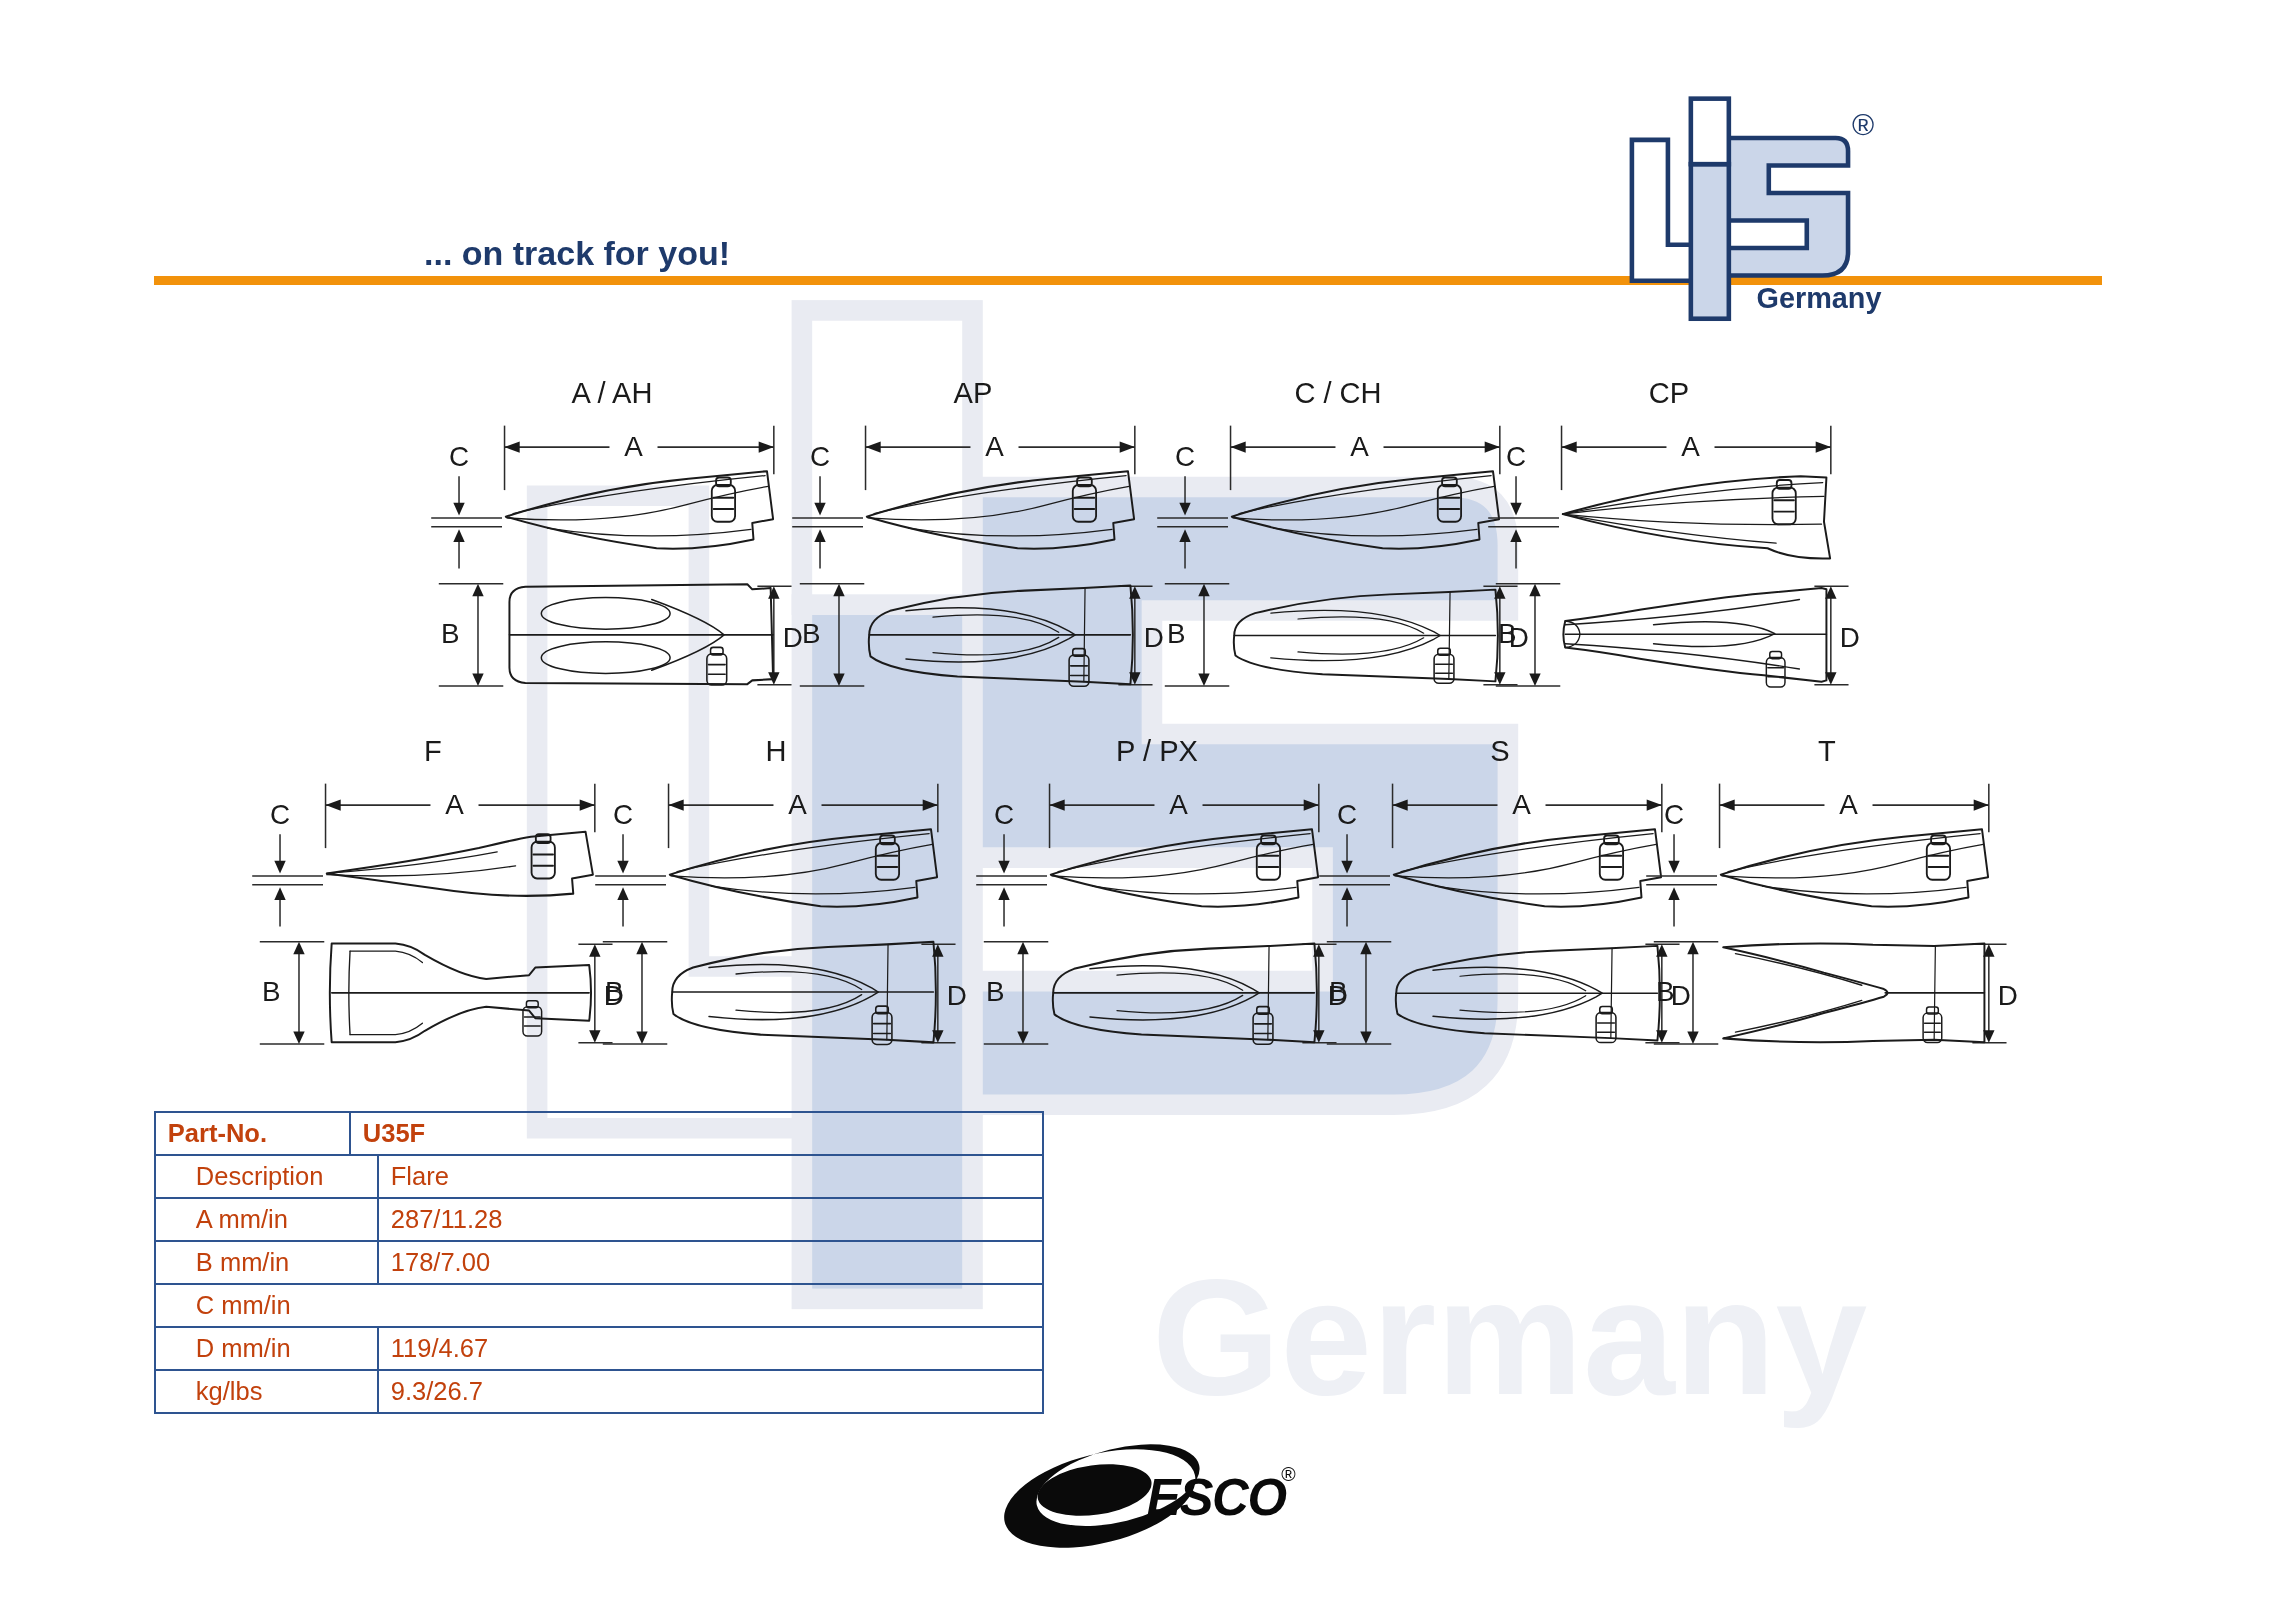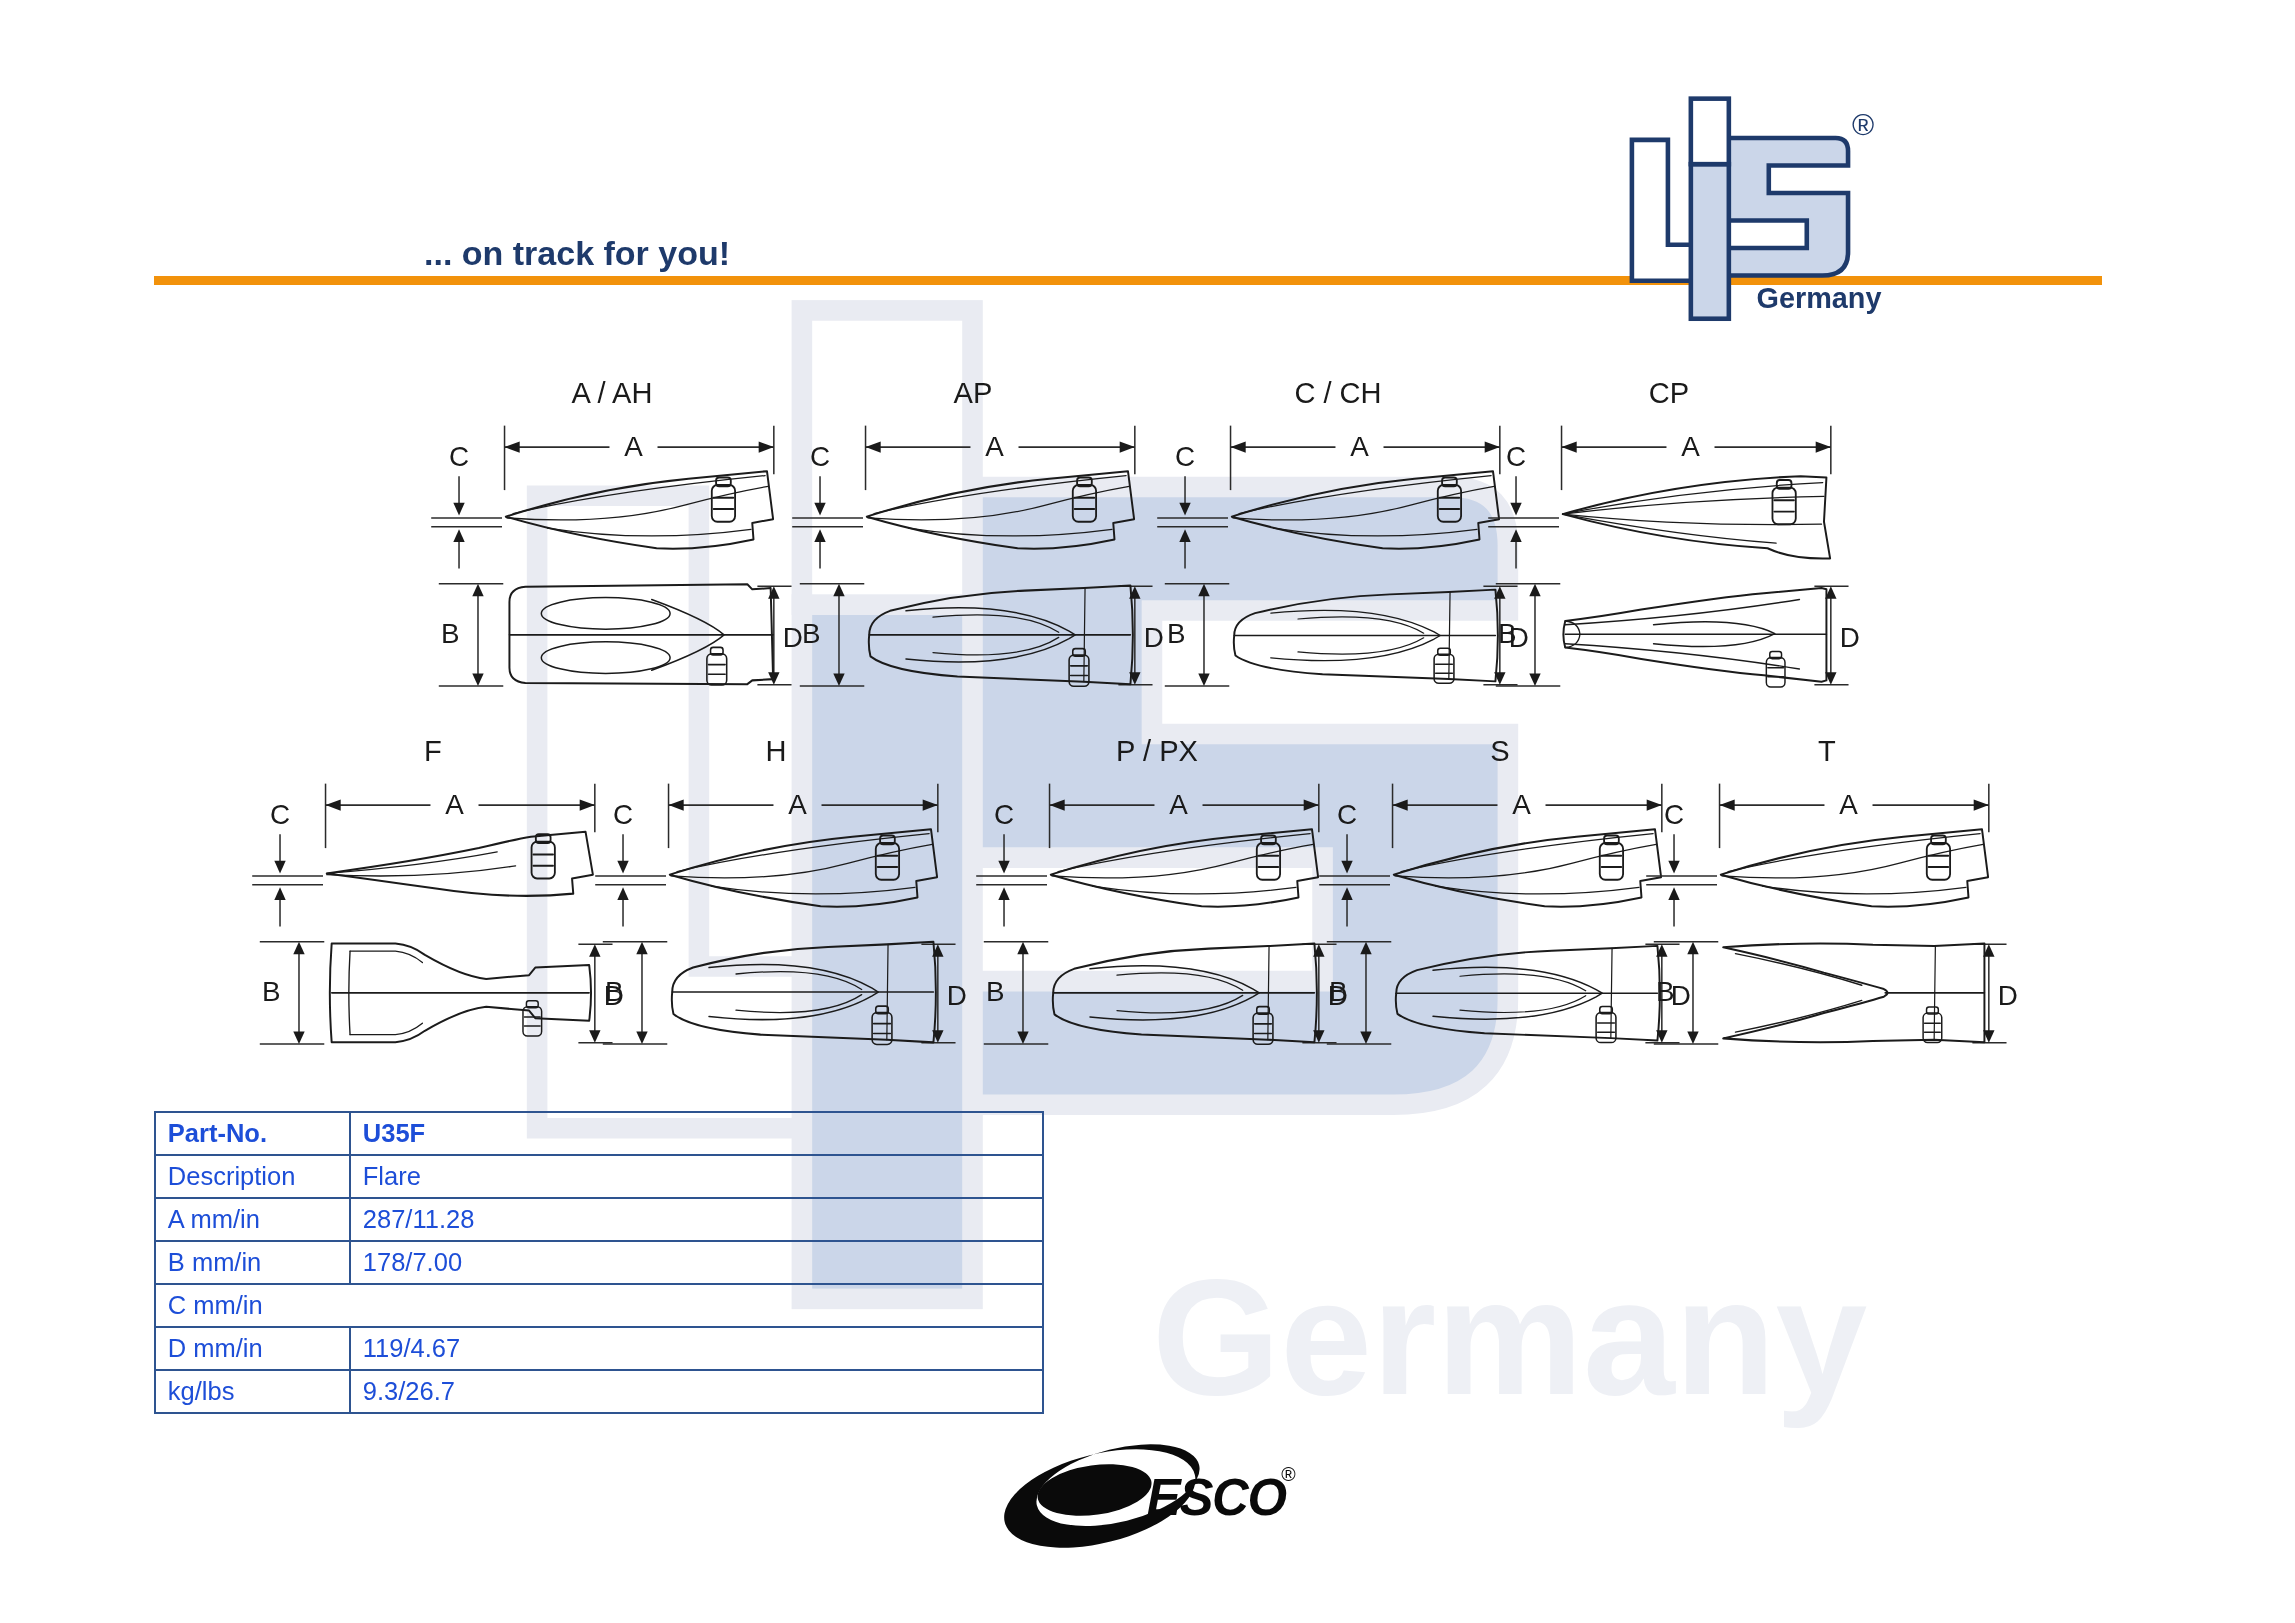--- a/index.html
+++ b/index.html
@@ -16,22 +16,22 @@
   .logo{position:absolute;left:1626px;top:92px;width:262px;height:236px;overflow:visible;}
   
   .fig{position:absolute;width:380px;height:354px;overflow:visible;}
   .fig text{font-family:"Liberation Sans",sans-serif;fill:#1a1a1a;}
   .ft{font-size:46px;}
   .dl{font-size:44px;}
   
   .spec{position:absolute;left:154px;top:1111px;width:890px;border:2.6px solid #2e5490;
         box-sizing:border-box;background:transparent;}
   .tr{display:grid;grid-template-columns:193px 1fr;height:41px;}
-  .tr + .tr{border-top:2.6px solid #2e5490;}
-  .tc{display:flex;align-items:center;padding-left:11.8px;font-size:25.5px;color:#1d4ed8;
+  .tr + .tr{border-top:2.6px solid #2e5490;padding-left:28px;}
+  .tc{display:flex;align-items:center;padding-left:11.8px;font-size:25.5px;color:#c2410c;
       box-sizing:border-box;}
   .tc.val{border-left:2.6px solid #2e5490;text-align:right;}
   .tr.hdr .tc{font-weight:bold;}
   
   .esco{position:absolute;left:995px;top:1443px;width:301px;height:111px;overflow:visible;}
   svg{overflow:visible;}
 </style>
 </head>
 <body>
 

